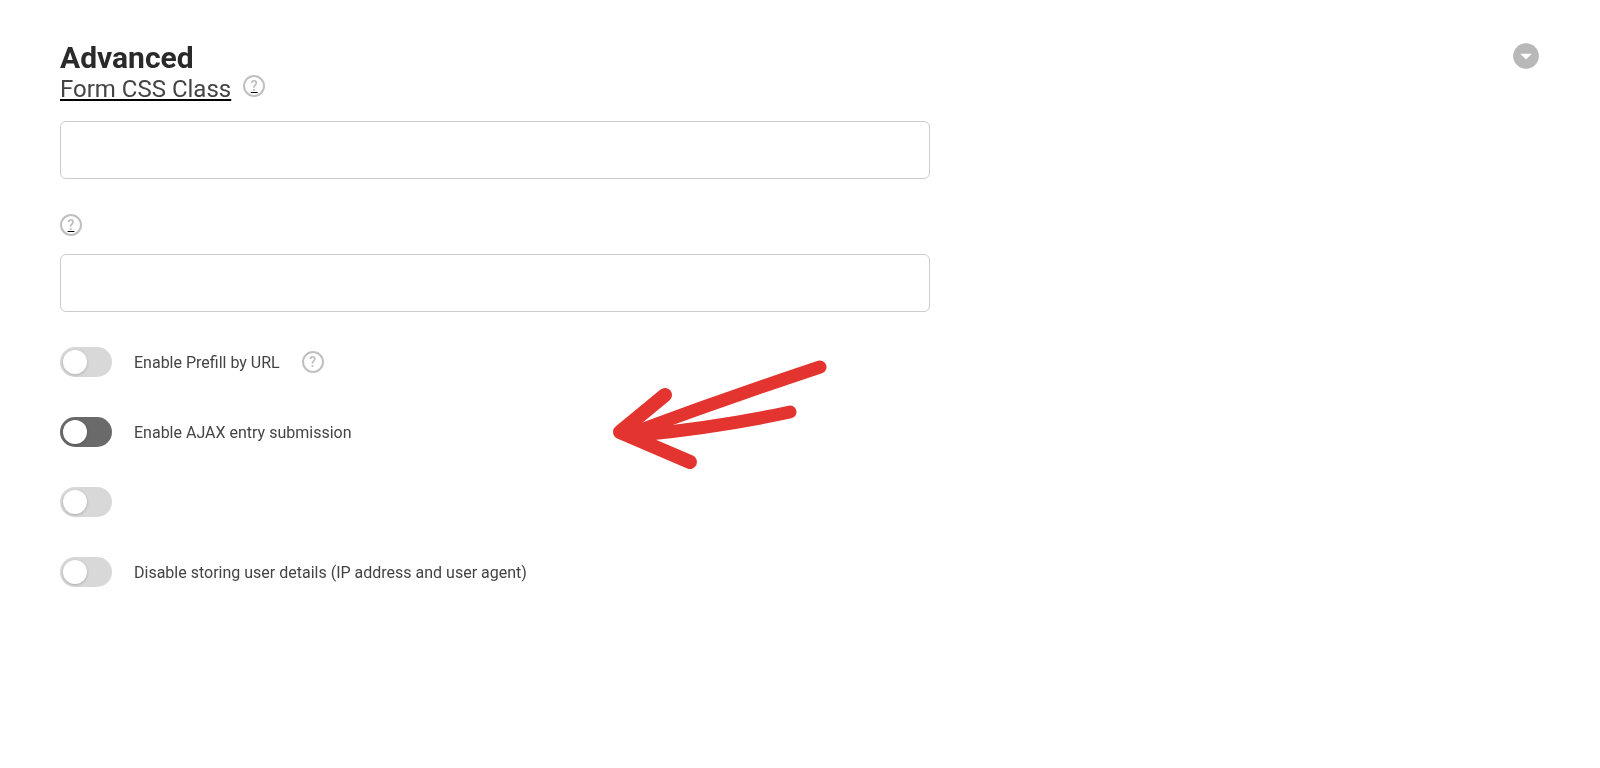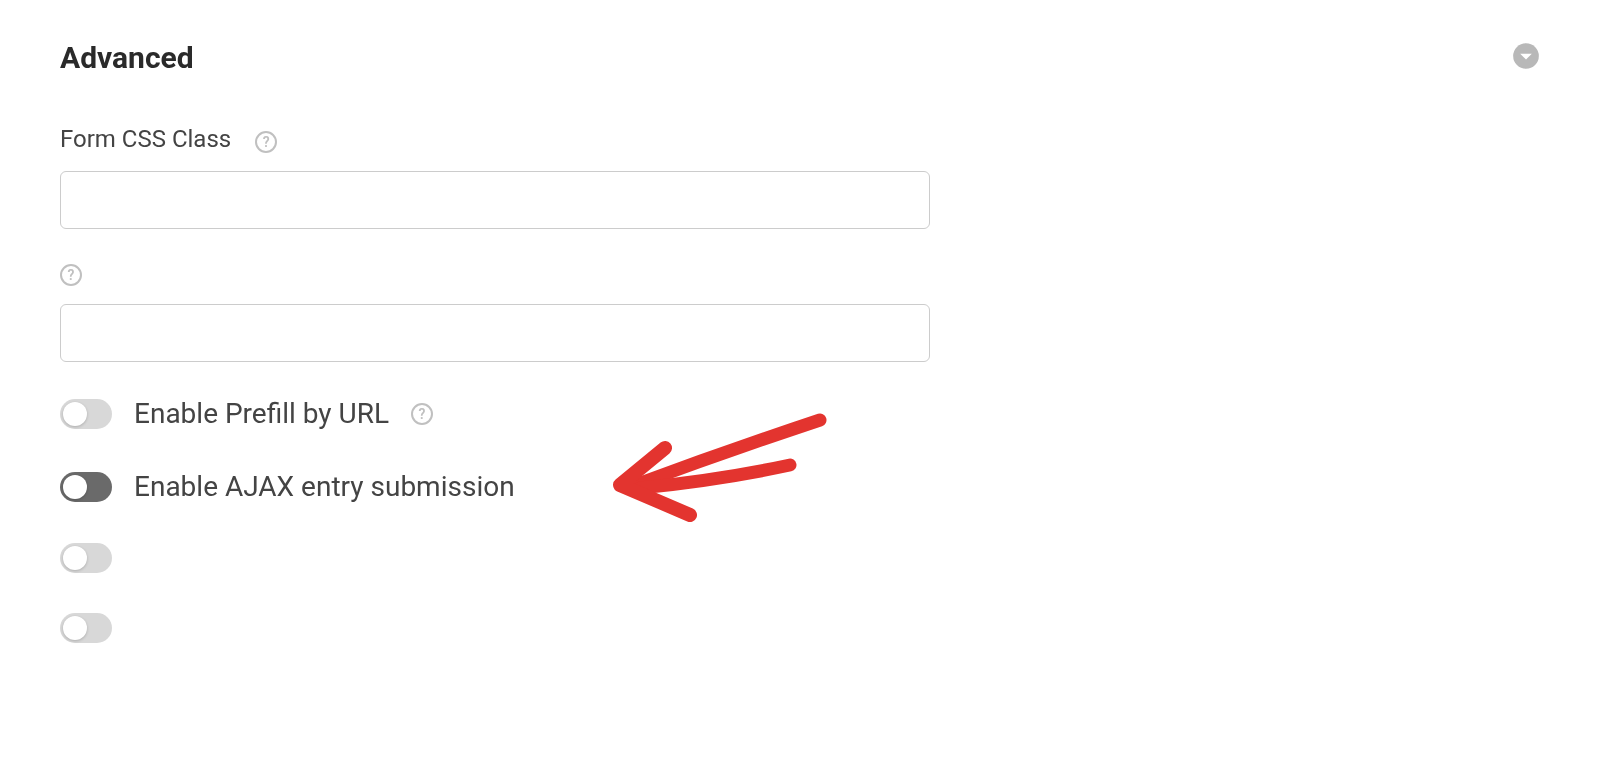--- a/index.html
+++ b/index.html
@@ -10,40 +10,40 @@
     body {
       font-family: -apple-system, BlinkMacSystemFont, "Segoe UI", Roboto, Helvetica, Arial, sans-serif;
       background: #ffffff;
       padding: 40px 60px;
       width: 1600px;
     }
     .header-row {
       display: flex;
       justify-content: space-between;
       align-items: center;
-      margin-bottom: 50px;
     }
     .section-title {
       font-size: 30px;
       font-weight: 700;
       color: #2a2a2a;
     }
     .collapse-icon {
       width: 28px;
       height: 28px;
       color: #b0b0b0;
     }
     .field-group {
       margin-bottom: 35px;
     }
     .field-label-row {
       display: flex;
-      align-items: flex-end;
-      gap: 24px;
+      align-items: flex-start;
+      gap: 12px;
       margin-bottom: 18px;
+      text-decoration: underline;
     }
     .field-label {
       font-size: 24px;
       color: #444;
       font-weight: 400;
     }
     .help-icon {
       width: 22px;
       height: 22px;
       border: 2px solid #c0c0c0;
@@ -90,21 +90,21 @@
       width: 24px;
       height: 24px;
       border-radius: 50%;
       background: #fff;
       position: absolute;
       top: 3px;
       left: 3px;
       box-shadow: 0 1px 3px rgba(0,0,0,0.2);
     }
     .toggle-label {
-      font-size: 28px;
+      font-size: 16px;
       color: #444;
       font-weight: 400;
     }
     .arrow-annotation {
       position: absolute;
       left: 530px;
       top: -60px;
       pointer-events: none;
     }
   </style>
@@ -159,13 +159,14 @@
 <div class="toggle-row">
   <div class="toggle off">
     <div class="toggle-knob"></div>
   </div>
 </div>
 
 <div class="toggle-row">
   <div class="toggle off">
     <div class="toggle-knob"></div>
   </div>
+  <span class="toggle-label">Disable storing user details (IP address and user agent)</span>
 </div>
 
 </body></html>

